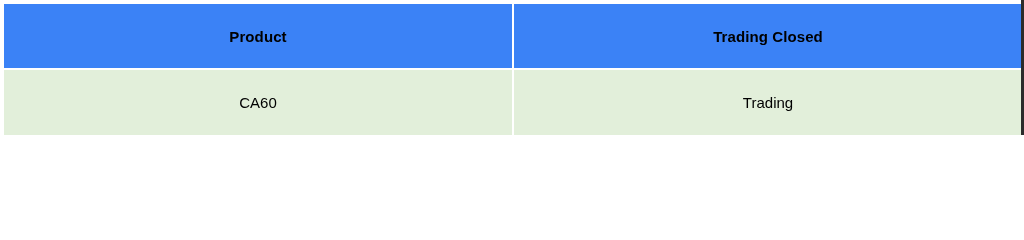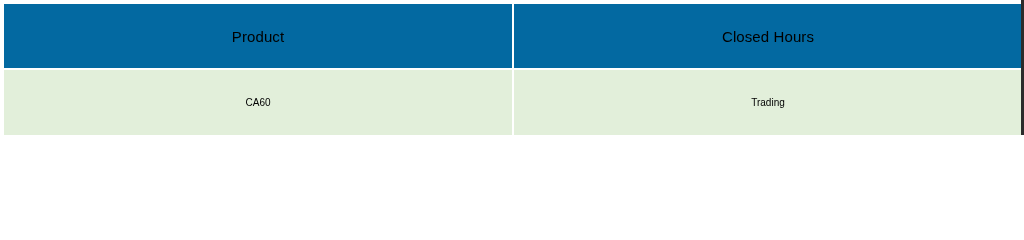--- a/index.html
+++ b/index.html
@@ -51,47 +51,47 @@
     padding: 0;
     margin: 0;
     text-align: center;
     vertical-align: middle;
     color: #000000;
     border: 0;
   }
 
   .data-table thead th {
     height: 64px;
-    background: #0369a1;
+    background: #3b82f6;
     font-size: 15px;
-    font-weight: normal;
+    font-weight: bold;
     letter-spacing: 0.1px;
   }
 
   .data-table tbody td {
     height: 65px;
     background: #E2EFDA;
-    font-size: 10px;
+    font-size: 15px;
     font-weight: normal;
   }
 </style>
 </head>
 <body>
 
 <div class="page">
 
   <table class="data-table">
     <colgroup>
       <col class="col-product">
       <col class="col-hours">
     </colgroup>
     <thead>
       <tr>
         <th>Product</th>
-        <th>Closed Hours</th>
+        <th>Trading Closed</th>
       </tr>
     </thead>
     <tbody>
       <tr>
         <td>CA60</td>
         <td>Trading</td>
       </tr>
     </tbody>
   </table>
 

